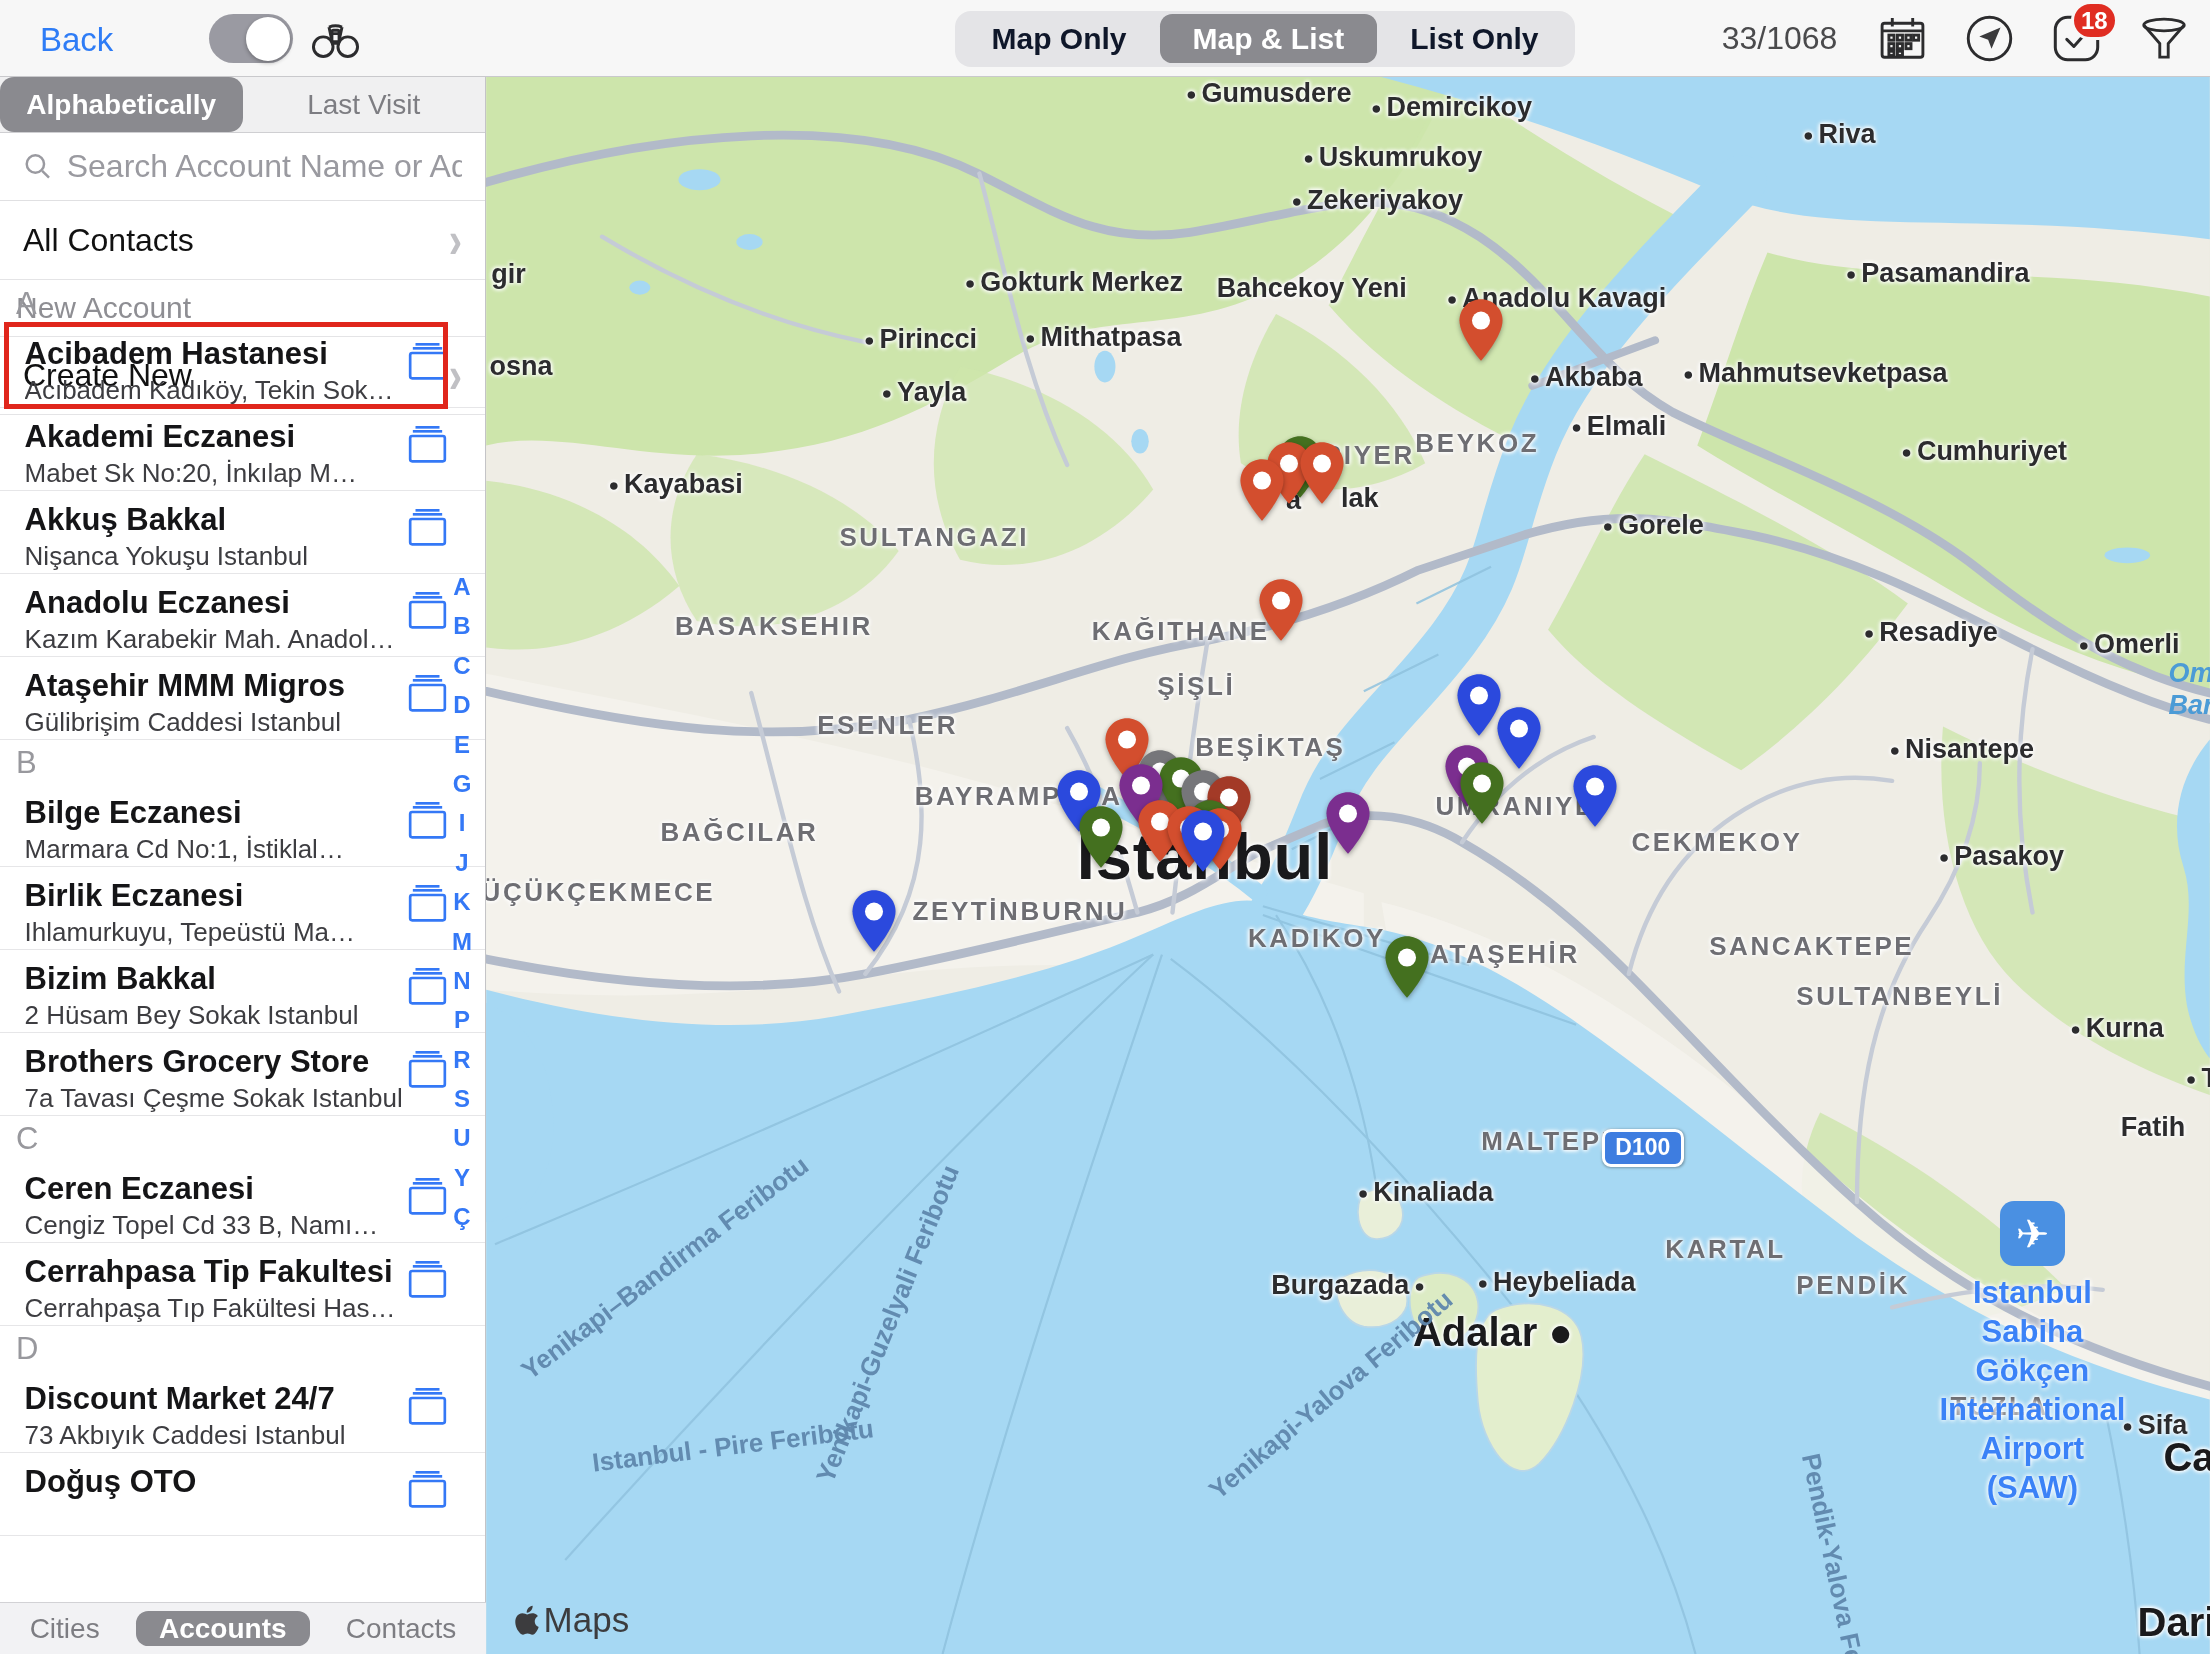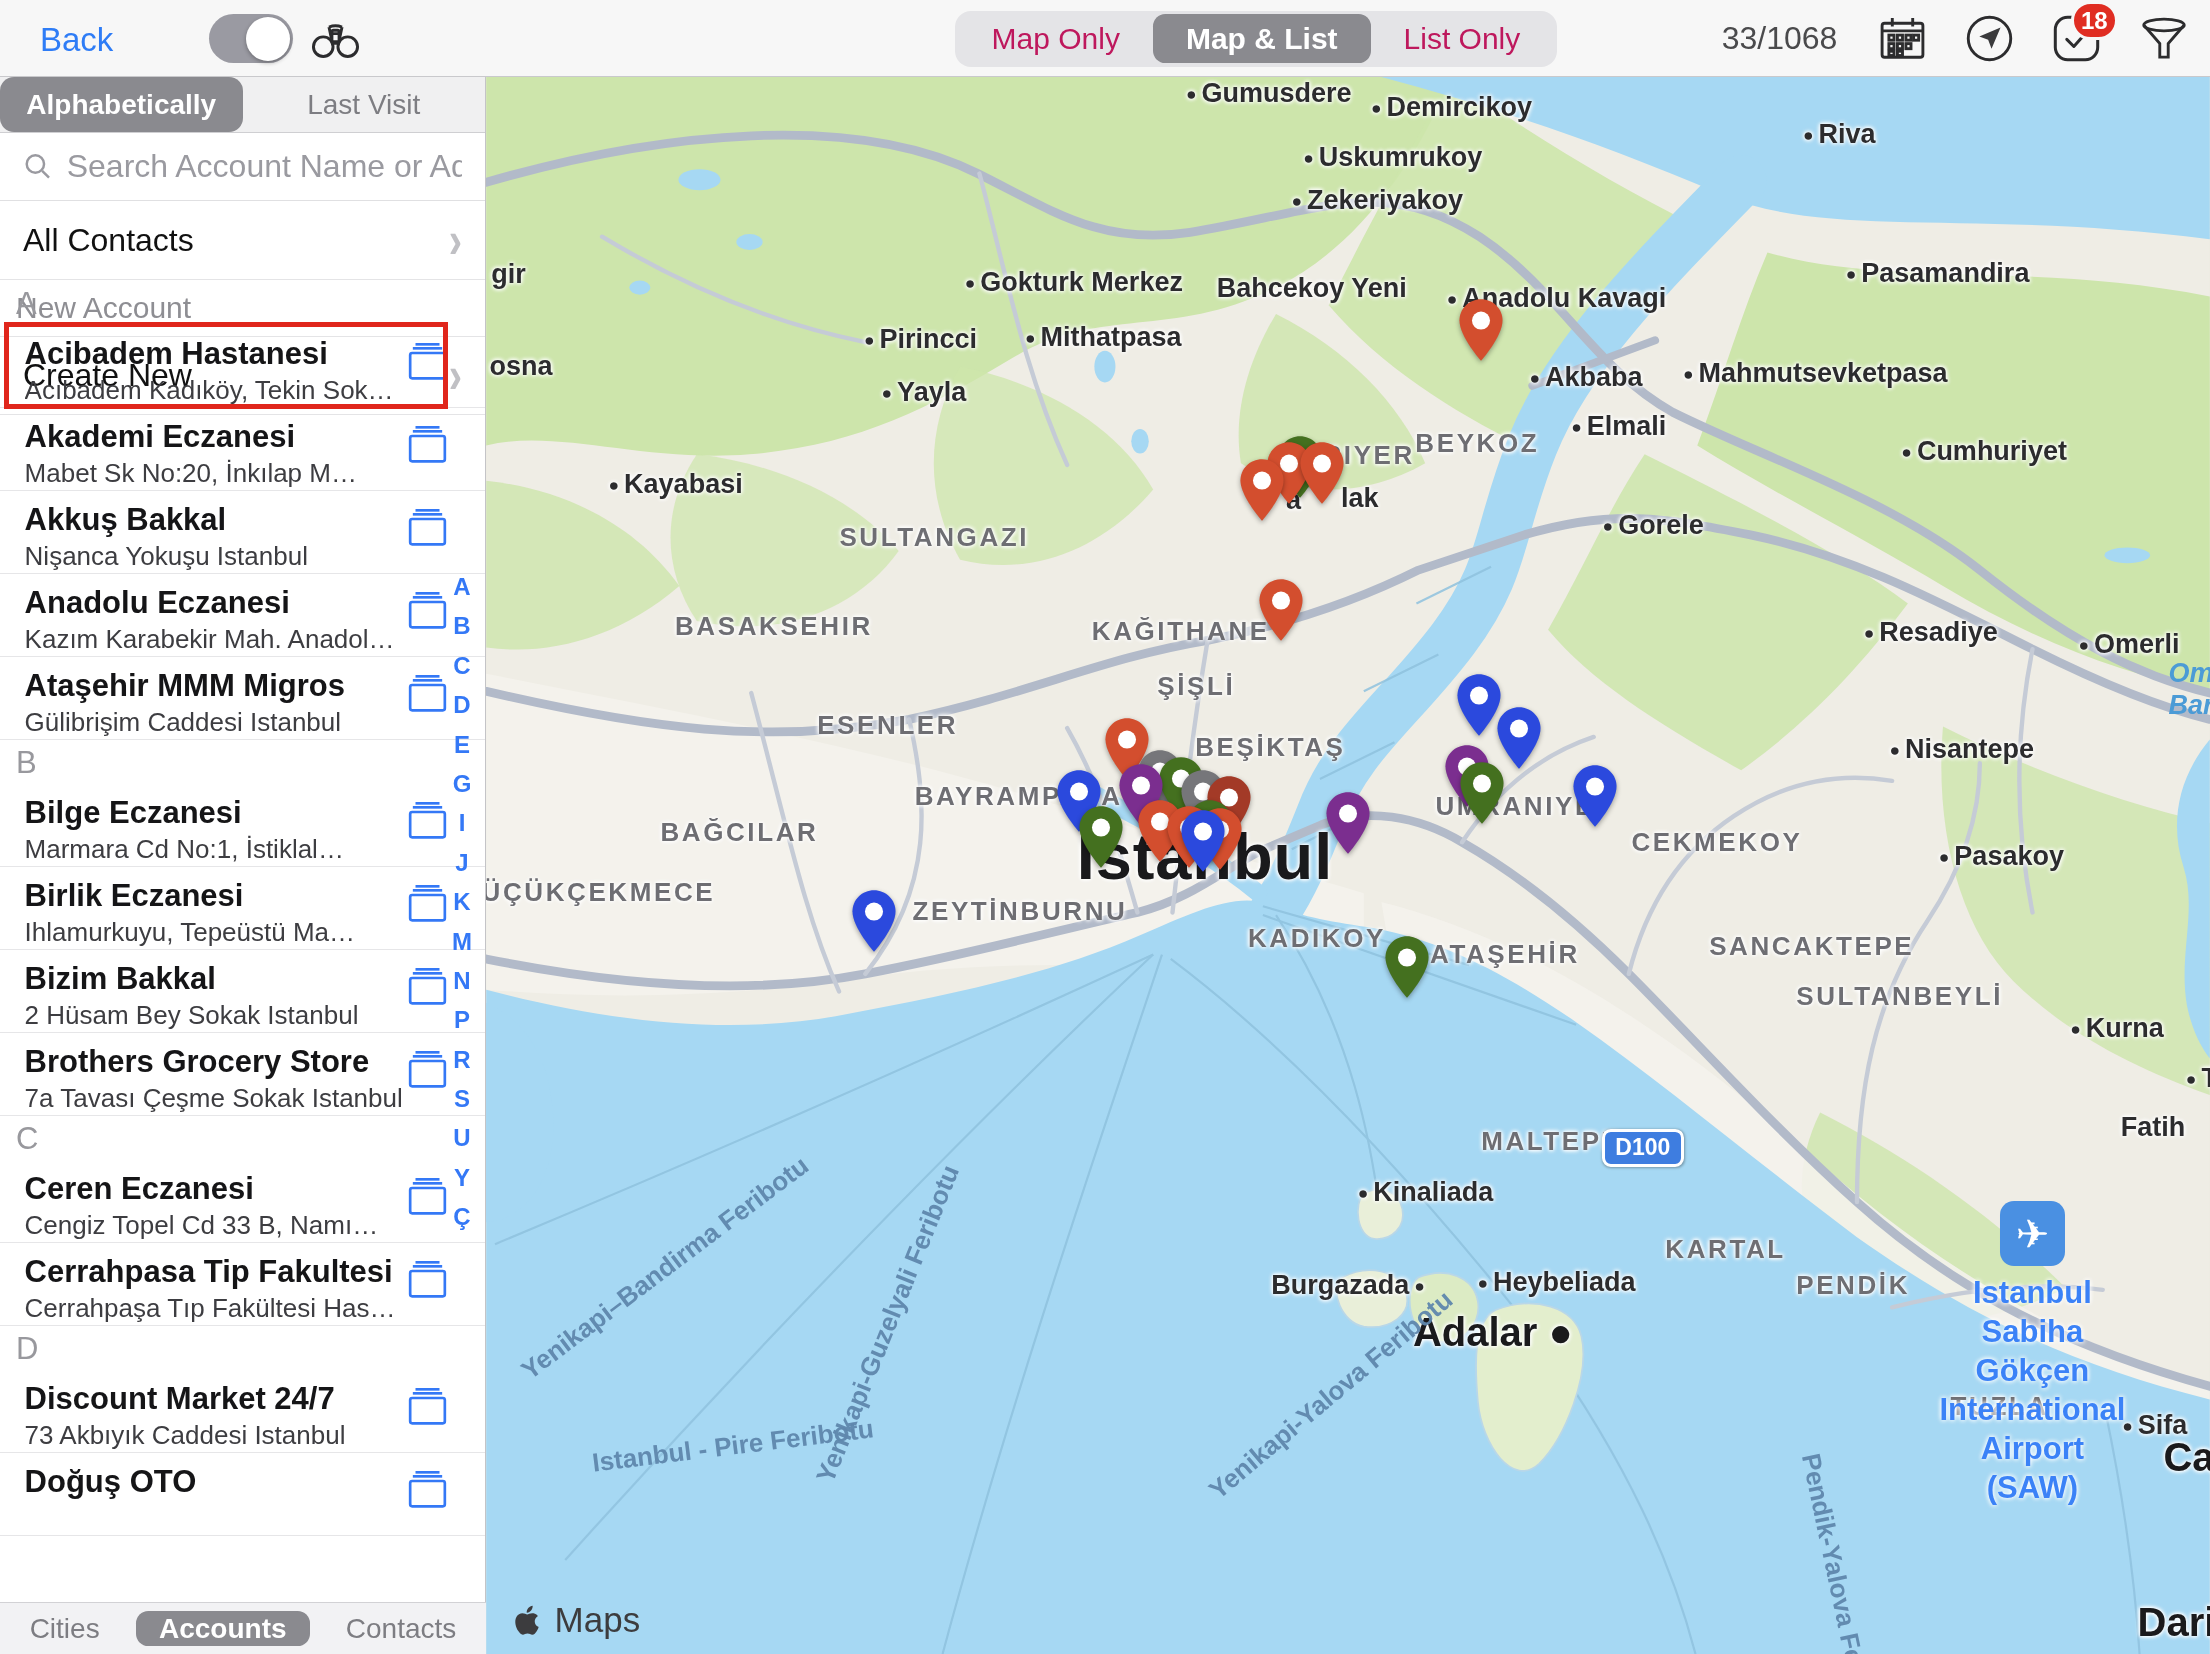--- a/index.html
+++ b/index.html
@@ -11,22 +11,22 @@
   .topbar { position:absolute; left:0; top:0; width:100%; height:77px; background:#f7f7f7;
             border-bottom:1.8px solid #c9c9cc; z-index:50; }
   .back { position:absolute; left:40px; top:21px; font-size:33px; color:#2e7cf6; cursor:pointer; }
   .toggle { position:absolute; left:209px; top:14px; width:84px; height:49px; background:#9a9aa2;
             border-radius:24.6px; }
   .toggle .knob { position:absolute; right:2.6px; top:2.6px; width:44px; height:44px; background:#fff;
             border-radius:50%; box-shadow:0 1.8px 4.4px rgba(0,0,0,.3); }
   .binocs { position:absolute; left:309px; top:14px; }
   .segmented { position:absolute; left:955px; top:10.5px; height:56px; background:#e4e4e7;
                border-radius:16px; display:flex; align-items:center; padding:3.5px; }
-  .seg { padding:0 33px; height:49px; display:flex; align-items:center; font-size:30px; color:#be185d;
-         border-radius:12.3px; cursor:pointer; white-space:nowrap; }
+  .seg { padding:0 33px; height:49px; display:flex; align-items:center; font-size:30px; color:#0f172a;
+         border-radius:12.3px; cursor:pointer; white-space:nowrap;font-weight:bold; }
   .seg.sel { background:#8a8a8f; color:#fff; font-weight:bold; }
   .tb-right { position:absolute; right:19.3px; top:0; height:77px; display:flex; align-items:center; gap:33px; }
   .counter { font-size:32px; color:#4a4a4c; margin-right:5.3px; }
   .tb-icon { position:relative; width:54px; height:54px; display:flex; align-items:center; justify-content:center; }
   .badge { position:absolute; top:-10.5px; right:-14px; min-width:46px; height:39px; background:#e02d22;
            border:3.5px solid #f7f7f7; border-radius:21px; color:#fff; font-size:24px; font-weight:bold;
            display:flex; align-items:center; justify-content:center; padding:0 7px; }
 
   
   .sidebar { position:absolute; left:0; top:77px; width:486px; height:1577px; background:#fff; z-index:40;
@@ -79,21 +79,21 @@
   .pin { position:absolute; transform:translate(-50%,-100%); z-index:3;
          filter:drop-shadow(0 2.6px 2.6px rgba(0,0,0,.35)); }
   .d100 { position:absolute; transform:translate(-50%,-50%); background:#3e7de0; border:3.5px solid #fff;
           border-radius:8.8px; color:#fff; font-size:23px; font-weight:bold; padding:2.6px 10.5px; z-index:2;
           box-shadow:0 0.9px 2.6px rgba(0,0,0,.3); }
   .airport { position:absolute; transform:translate(-50%,0); z-index:2; text-align:center; }
   .airport .plane { width:65px; height:65px; background:#4a90e2; border-radius:14px; margin:0 auto 7px;
                     display:flex; align-items:center; justify-content:center; color:#fff; font-size:40px; }
   .airport .al { font-size:31px; font-weight:bold; color:#3b82f7; line-height:39px;
                  text-shadow:0 0 5.3px #fff,0 0 5.3px #fff; }
-  .maps-logo { position:absolute; left:24.6px; bottom:14px; display:flex; align-items:center; gap:14px;
+  .maps-logo { position:absolute; left:24.6px; bottom:14px; display:flex; align-items:center; gap:3px;
                z-index:4; color:#3c3c3e; font-size:35px; }
   .maps-logo .word { letter-spacing:0; }
 </style>
 </head>
 <body>
 
 <div class="app">
 
   <div class="topbar">
     <div class="back">Back</div>

